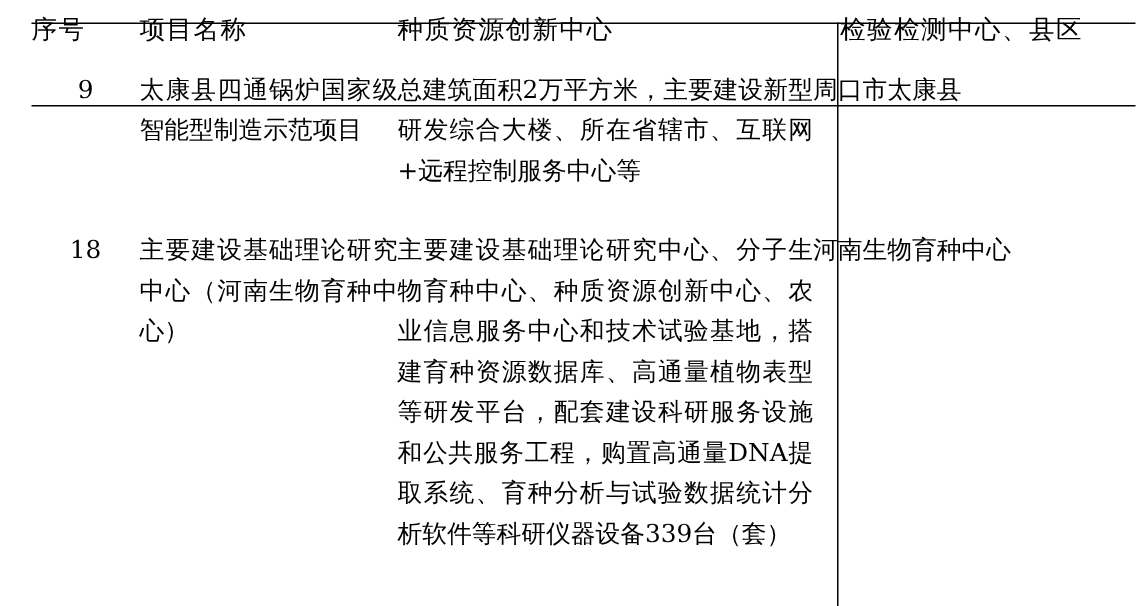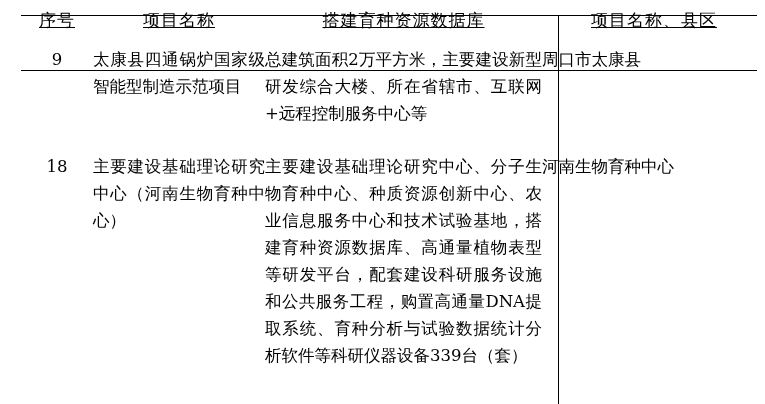--- a/index.html
+++ b/index.html
@@ -57,27 +57,26 @@
     width: 1px;
     height: 390px;
     background: #000000;
   }
   .col-seq   { width: 72px; }
   .col-name  { width: 172px; }
   .col-desc  { width: 277px; }
   .col-loc   { width: 214px; }
 
   thead td {
-    text-align: center;
+    text-align: left;
     font-size: 17px;
     line-height: 24px;
     padding-top: 14px;
     padding-bottom: 12px;
     letter-spacing: 1px;
-    text-decoration: underline;
   }
   thead td.h-loc {
     padding-left: 18px;
     padding-right: 8px;
   }
   tbody td {
     font-size: 16.5px;
     line-height: 27px;
   }
   tbody tr.spacer td {
@@ -125,22 +124,22 @@
     <colgroup>
       <col class="col-seq">
       <col class="col-name">
       <col class="col-desc">
       <col class="col-loc">
     </colgroup>
     <thead>
       <tr>
         <td class="h-seq">序号</td>
         <td class="h-name">项目名称</td>
-        <td class="h-desc">搭建育种资源数据库</td>
-        <td class="h-loc">项目名称、县区</td>
+        <td class="h-desc">种质资源创新中心</td>
+        <td class="h-loc">检验检测中心、县区</td>
       </tr>
     </thead>
     <tbody>
       <tr class="spacer">
         <td></td>
           <td></td>
           <td></td>
           <td></td>
       </tr>
       <tr>

